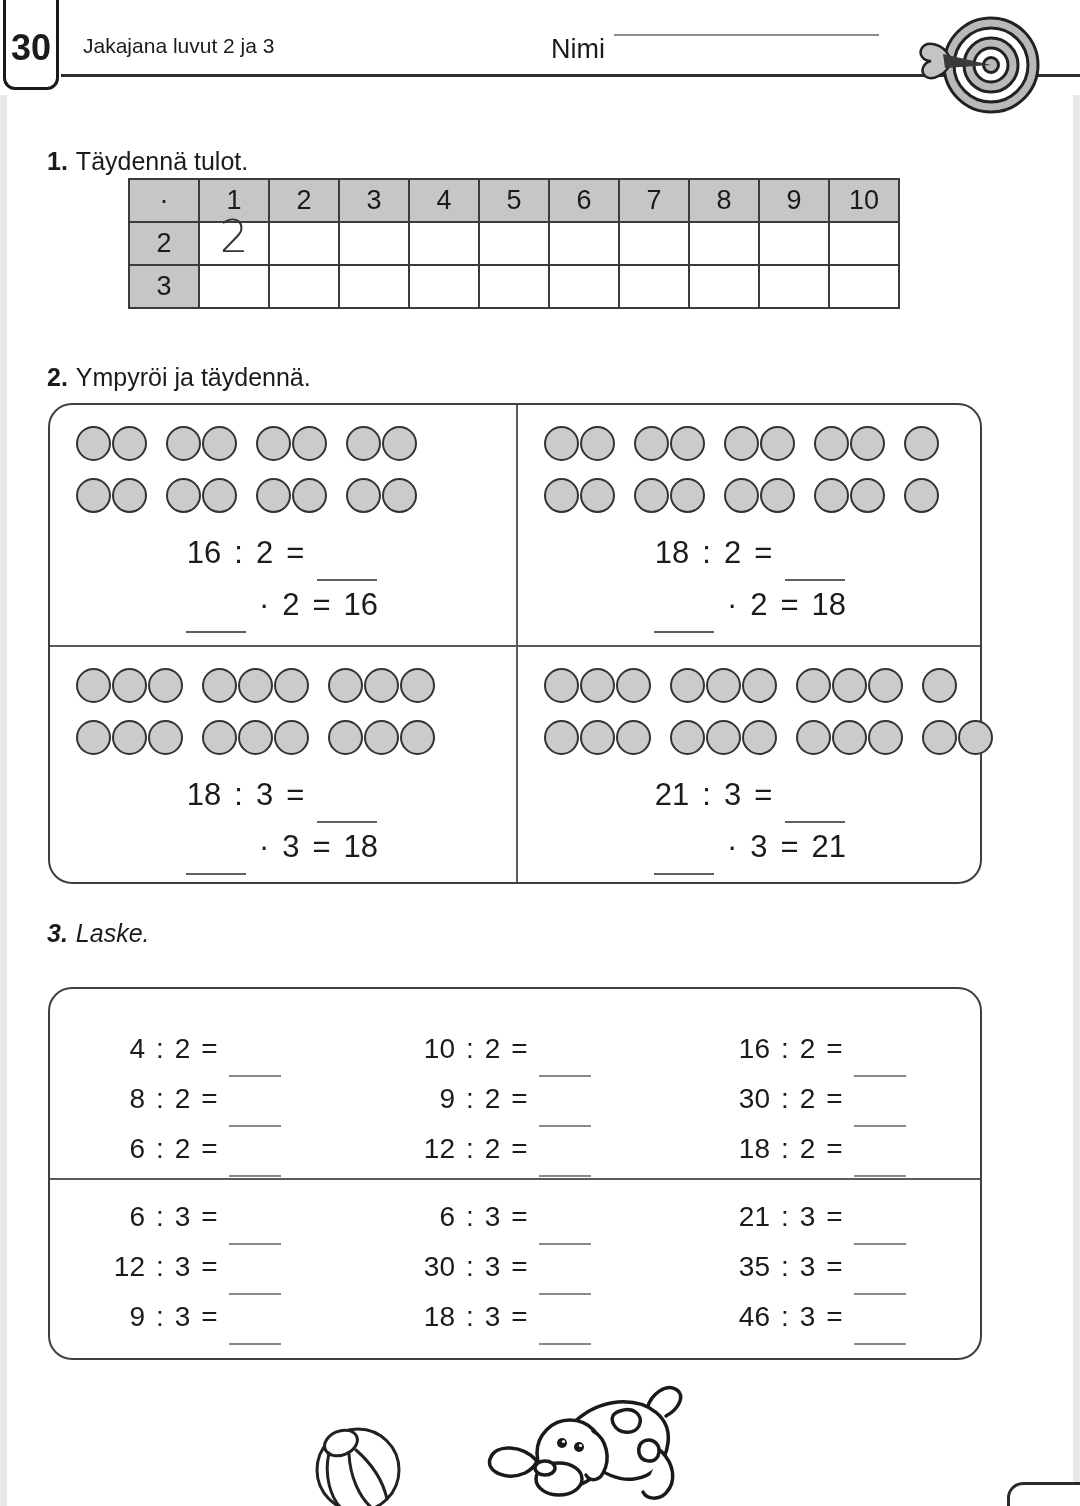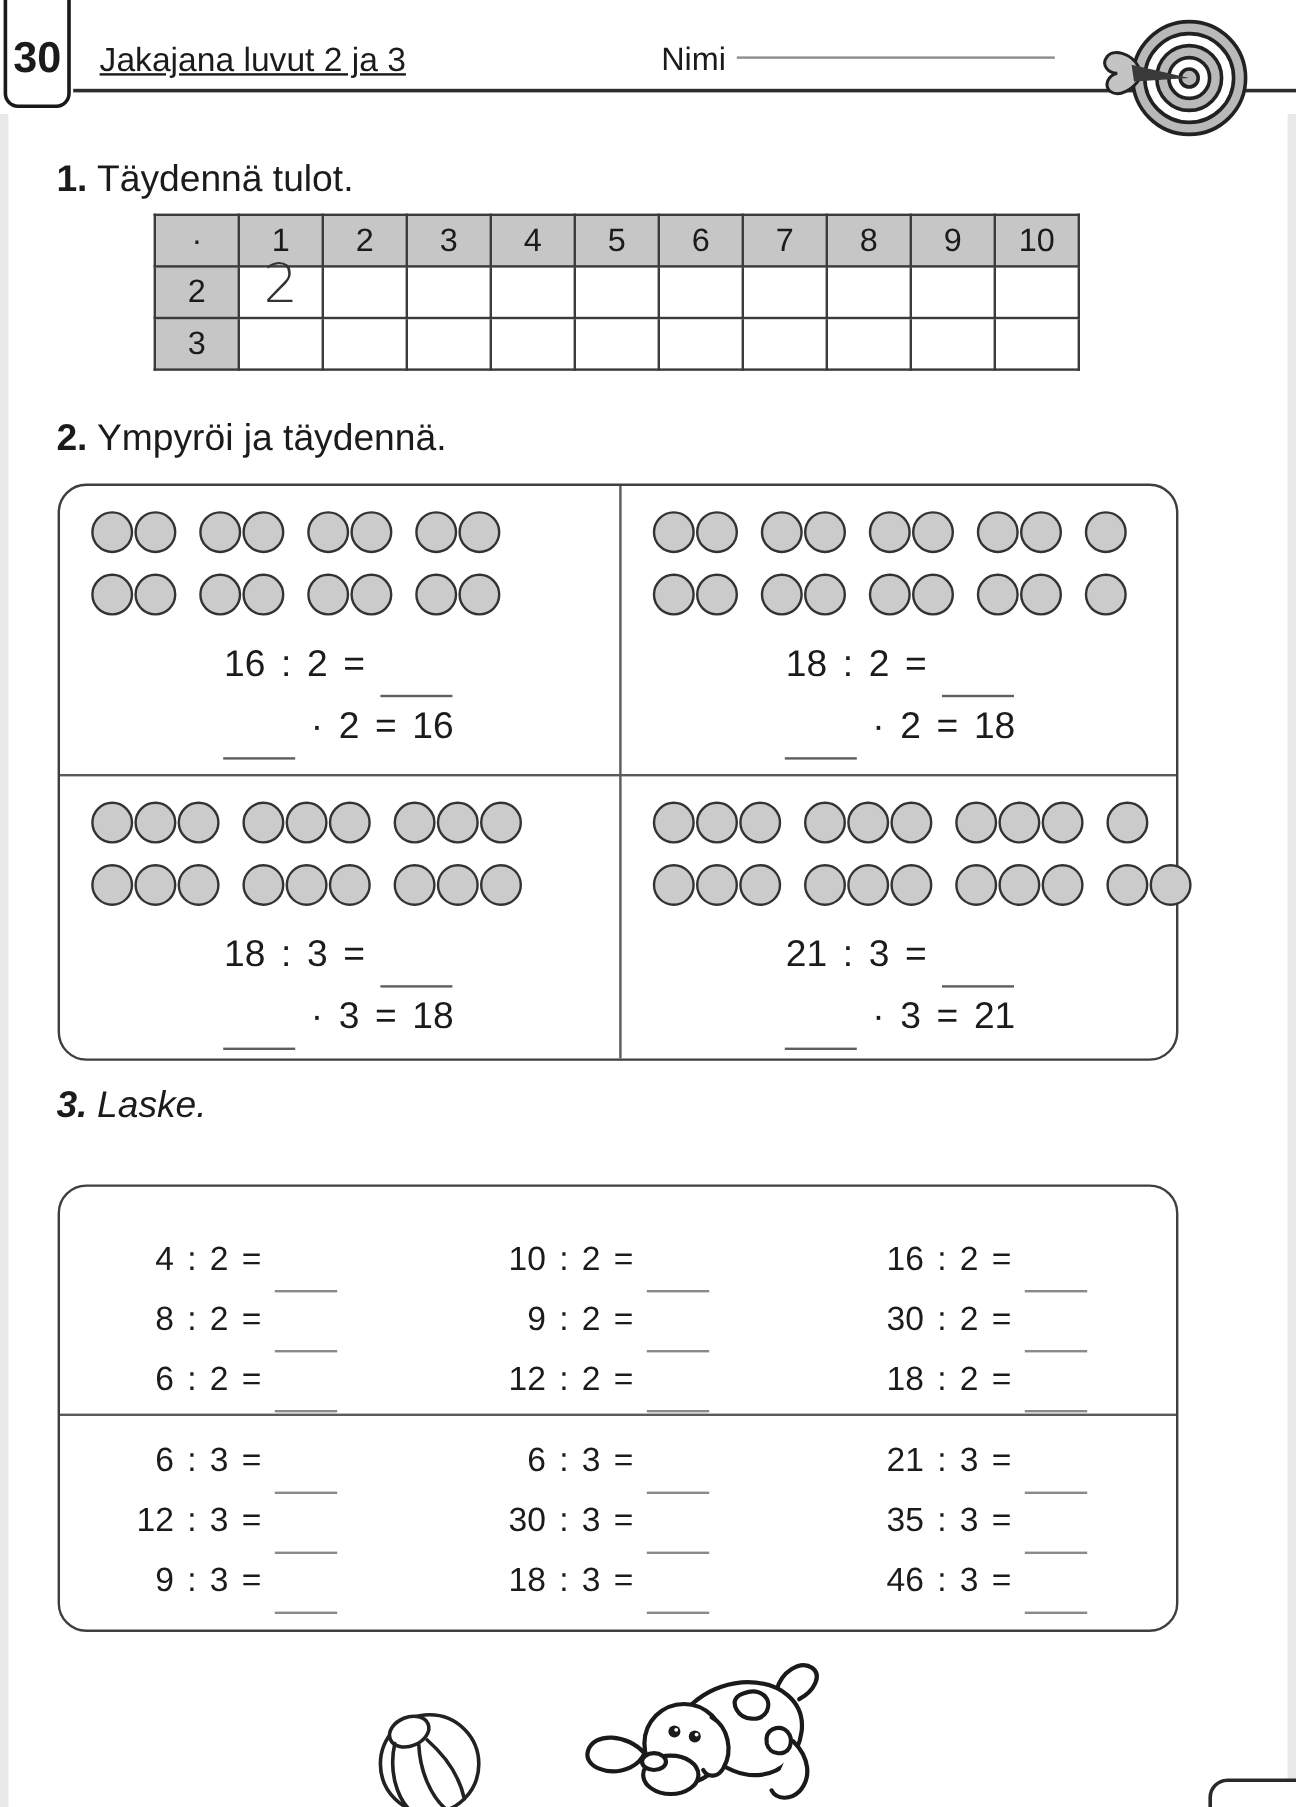--- a/index.html
+++ b/index.html
@@ -9,28 +9,28 @@
   }
   .edge{position:absolute;width:7px;background:#e8e8e8;top:95px;bottom:0;}
   .edge.left{left:0;} .edge.right{right:0;}
 
   
   .page-num-box{
     position:absolute;left:3px;top:-18px;width:56px;height:108px;background:#fff;
     border:3px solid #1a1a1a;border-radius:12px;display:flex;align-items:center;justify-content:center;
     padding-top:24px;box-sizing:border-box;font-size:36px;font-weight:bold;z-index:3;
   }
-  .page-title{position:absolute;left:83px;top:34px;font-size:28px;z-index:2;text-decoration:underline;}
-  .name-field{position:absolute;left:551px;top:34px;font-size:27px;display:flex;align-items:center;z-index:2;}
+  .page-title{position:absolute;left:83px;top:34px;font-size:21px;z-index:2;}
+  .name-field{position:absolute;left:551px;top:34px;font-size:27px;display:flex;align-items:flex-start;z-index:2;}
   .name-line{display:inline-block;width:265px;height:2px;background:#8d8d8d;margin-left:9px;margin-bottom:3px;}
   .header-rule{position:absolute;left:61px;top:74px;width:1019px;height:3px;background:#2e2e2e;z-index:1;}
   .dartboard{position:absolute;left:915px;top:12px;z-index:2;}
 
   
-  .sec-label{position:absolute;left:47px;font-size:31px;}
+  .sec-label{position:absolute;left:47px;font-size:25px;margin-top:16px;}
   .sec-label .ln{font-weight:bold;margin-right:8px;}
   #s1-label{top:131px;} #s2-label{top:347px;} #s3-label{top:903px;font-style:italic;}
 
   
   #mult-table{position:absolute;left:128px;top:178px;border-collapse:collapse;}
   #mult-table th,#mult-table td{
     width:70px;height:43px;box-sizing:border-box;border:2px solid #3b3b3b;
     text-align:center;vertical-align:middle;font-size:27px;font-weight:400;padding:0;
   }
   #mult-table th{background:#c6c6c6;}

